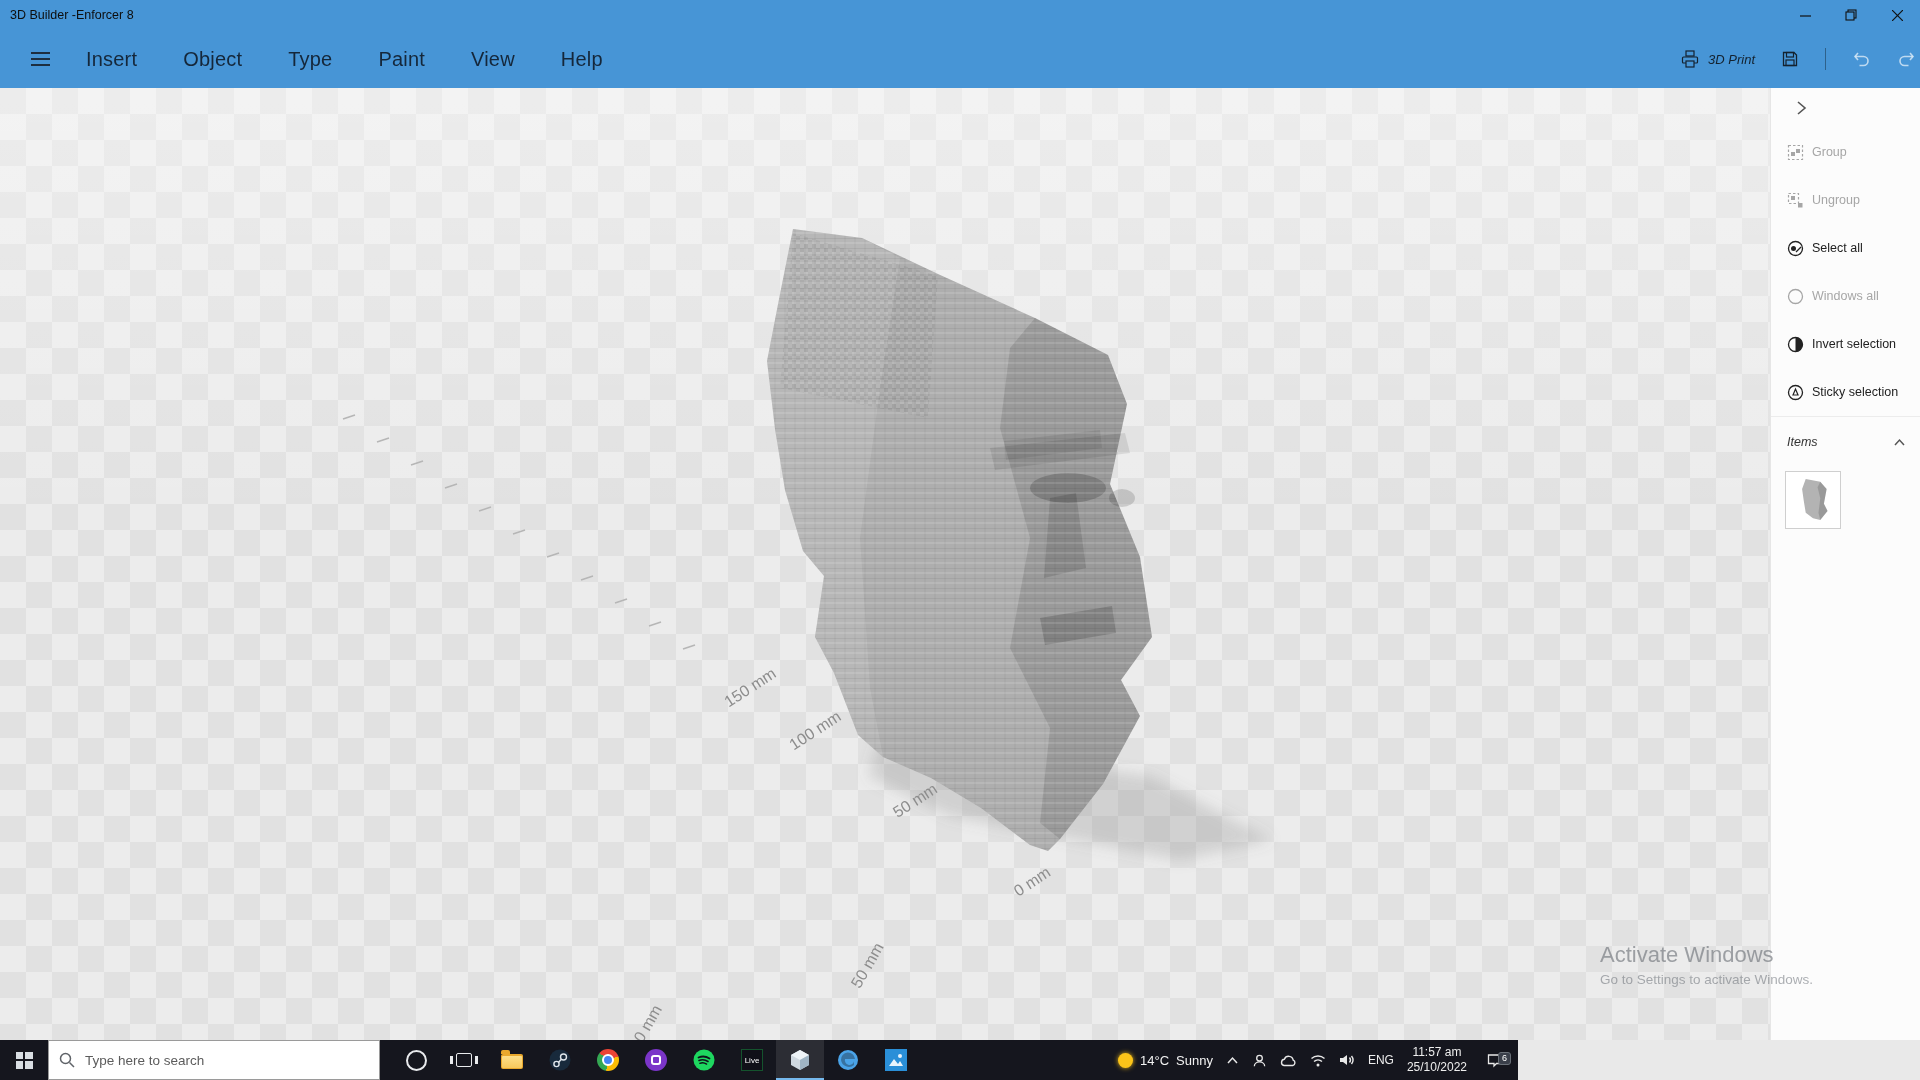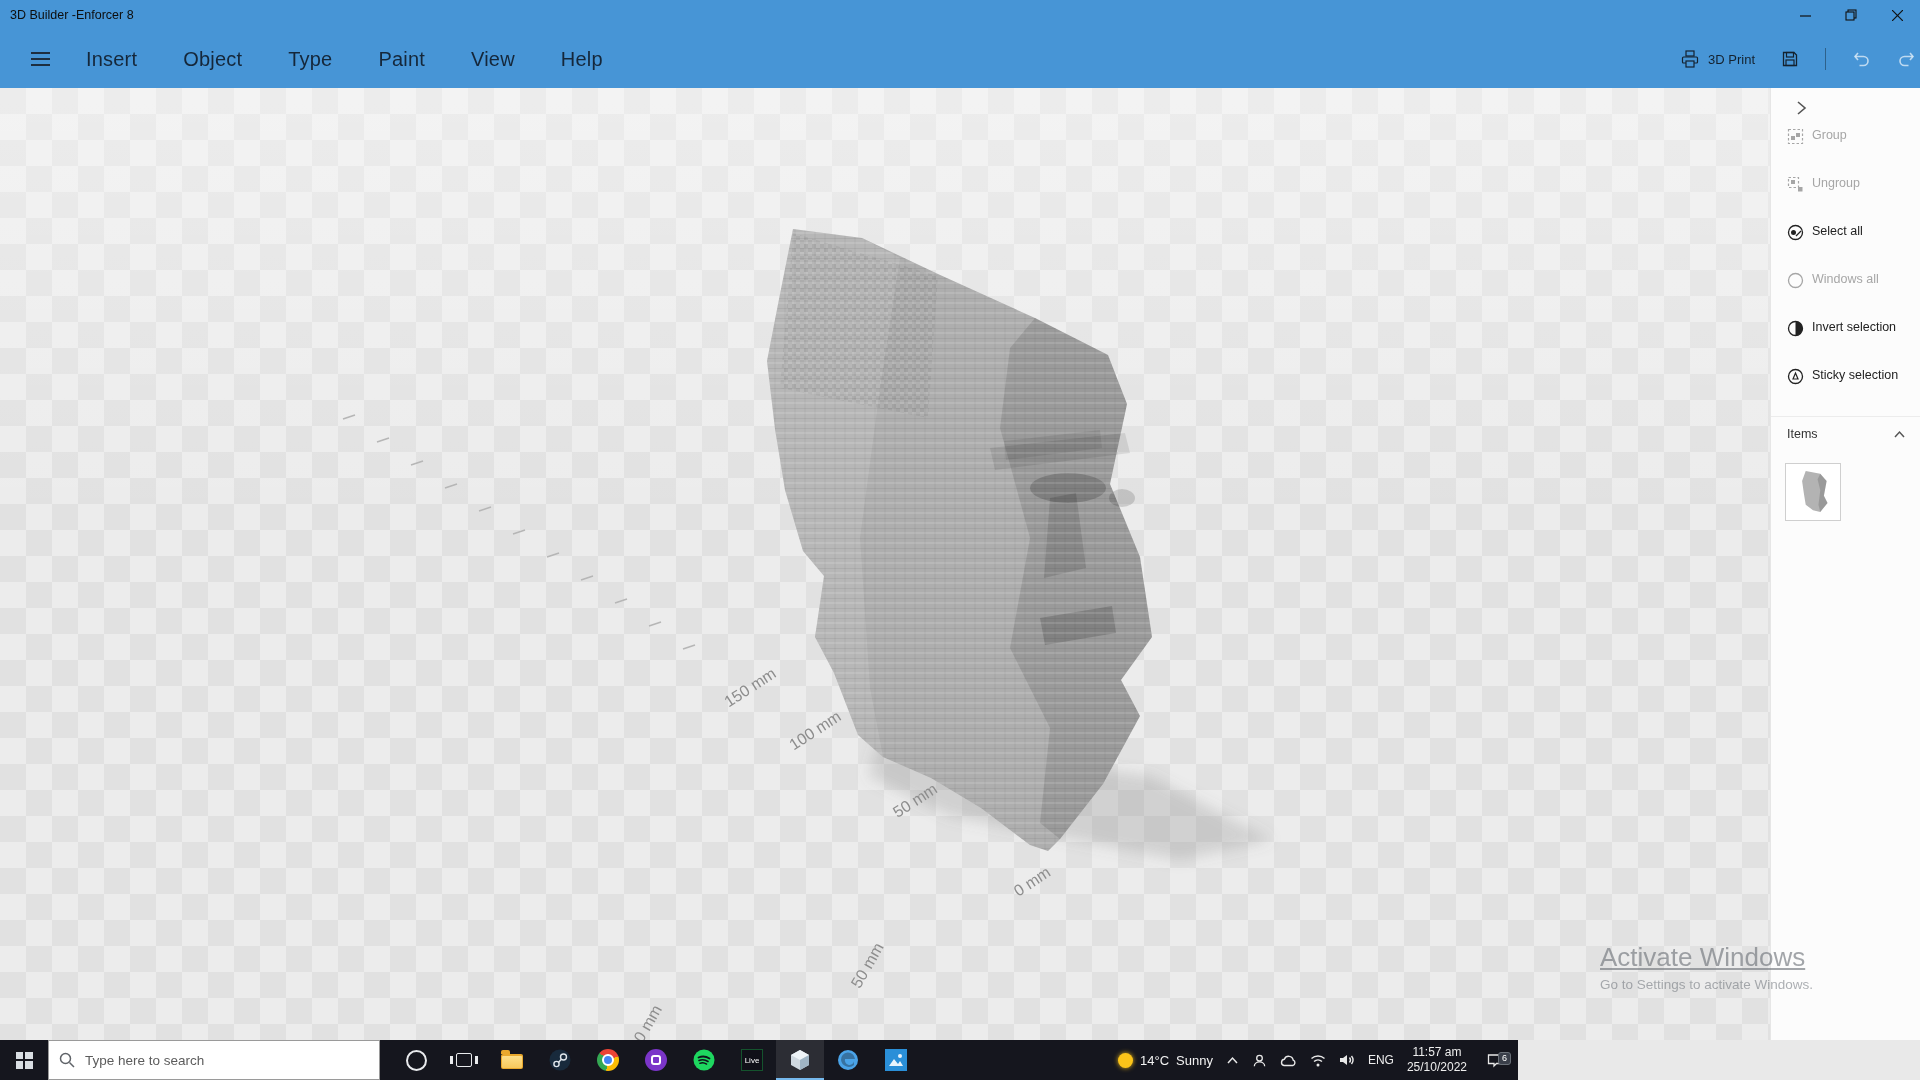--- a/index.html
+++ b/index.html
@@ -18,49 +18,49 @@
   
   .menubar{
     position:absolute;top:30px;left:0;width:1920px;height:58px;
     background:#4795d6;display:flex;align-items:center;padding-left:12px;
   }
   .hamburger{width:40px;height:40px;margin-left:8px;display:flex;flex-direction:column;justify-content:center;gap:4px;align-items:center;}
   .hamburger span{display:block;width:19px;height:2px;background:#1d2e40;}
   .menu-items{display:flex;gap:46px;margin-left:26px;}
   .menu-item{font-size:20px;color:#15273a;letter-spacing:.2px;cursor:default;}
   .menubar-right{position:absolute;right:0;top:0;height:58px;display:flex;align-items:center;gap:26px;padding-right:16px;}
-  .print-btn{display:flex;align-items:center;gap:8px;color:#14222f;font-size:13px;}
+  .print-btn{display:flex;align-items:center;gap:8px;color:#14222f;font-size:13px;font-style:italic;}
   .mb-divider{width:1px;height:22px;background:rgba(0,0,0,.35);}
   .mb-ico{display:flex;align-items:center;justify-content:center;}
   
   .viewport{
     position:absolute;top:88px;left:0;width:1770px;height:952px;
     background-color:#e7e7e7;
     background-image:repeating-conic-gradient(#ececec 0% 25%, #e1e1e1 0% 50%);
     background-size:52px 52px;overflow:hidden;
   }
   .viewport .light-overlay{position:absolute;inset:0;background:linear-gradient(rgba(255,255,255,.38),rgba(255,255,255,0) 45%);pointer-events:none;}
   .viewport svg{position:absolute;top:0;left:0;}
   svg text{font-family:"Liberation Sans",sans-serif;}
   .axis-label{fill:#8d8d8d;font-size:16px;}
   
   .watermark{position:absolute;left:1600px;top:942px;z-index:60;pointer-events:none;}
-  .watermark .wm1{font-size:26px;color:rgba(106,112,118,.62);text-decoration:underline;}
+  .watermark .wm1{font-size:22px;color:rgba(106,112,118,.62);}
   .watermark .wm2{font-size:13.5px;color:rgba(106,112,118,.55);margin-top:4px;}
   
   .panel{
     position:absolute;top:88px;right:0;width:150px;height:952px;
     background:#fcfcfc;border-left:1px solid #e6e6e6;box-sizing:border-box;z-index:10;
   }
   .panel-collapse{margin:8px 0 0 18px;width:24px;height:24px;display:flex;align-items:center;justify-content:center;}
   .panel-btns{margin-top:8px;}
-  .panel-btn{height:48px;display:flex;gap:8px;padding-left:16px;color:#222;font-size:12.5px;cursor:default;}
+  .panel-btn{height:48px;display:flex;align-items:center;gap:8px;padding-left:16px;color:#222;font-size:12.5px;cursor:default;}
   .panel-btn.disabled{color:#a6a6a6;}
   .p-icon{width:17px;height:17px;flex:0 0 auto;display:flex;}
-  .items-header{height:34px;border-top:1px solid #ececec;display:flex;align-items:center;justify-content:space-between;padding:0 14px 0 16px;font-size:12.5px;color:#333;}
+  .items-header{height:34px;border-top:1px solid #ececec;display:flex;align-items:center;justify-content:space-between;padding:8px 14px 0 16px;font-size:12.5px;color:#333;font-style:italic;}
   .thumb{width:54px;height:56px;margin:12px 0 0 14px;background:#fff;border:1px solid #cfcfcf;display:flex;align-items:center;justify-content:center;}
   
   .taskbar{
     position:absolute;bottom:0;left:0;width:1518px;height:40px;background:#15161e;
     display:flex;align-items:stretch;z-index:100;color:#e6e6e6;
   }
   .start{width:48px;display:flex;align-items:center;justify-content:center;}
   .win-logo{width:17px;height:17px;display:grid;grid-template-columns:1fr 1fr;grid-template-rows:1fr 1fr;gap:2px;}
   .win-logo span{background:#d9dee3;}
   .search-box{width:332px;background:#fff;border:1px solid #9a9a9a;box-sizing:border-box;display:flex;align-items:center;gap:8px;padding:0 10px;}

